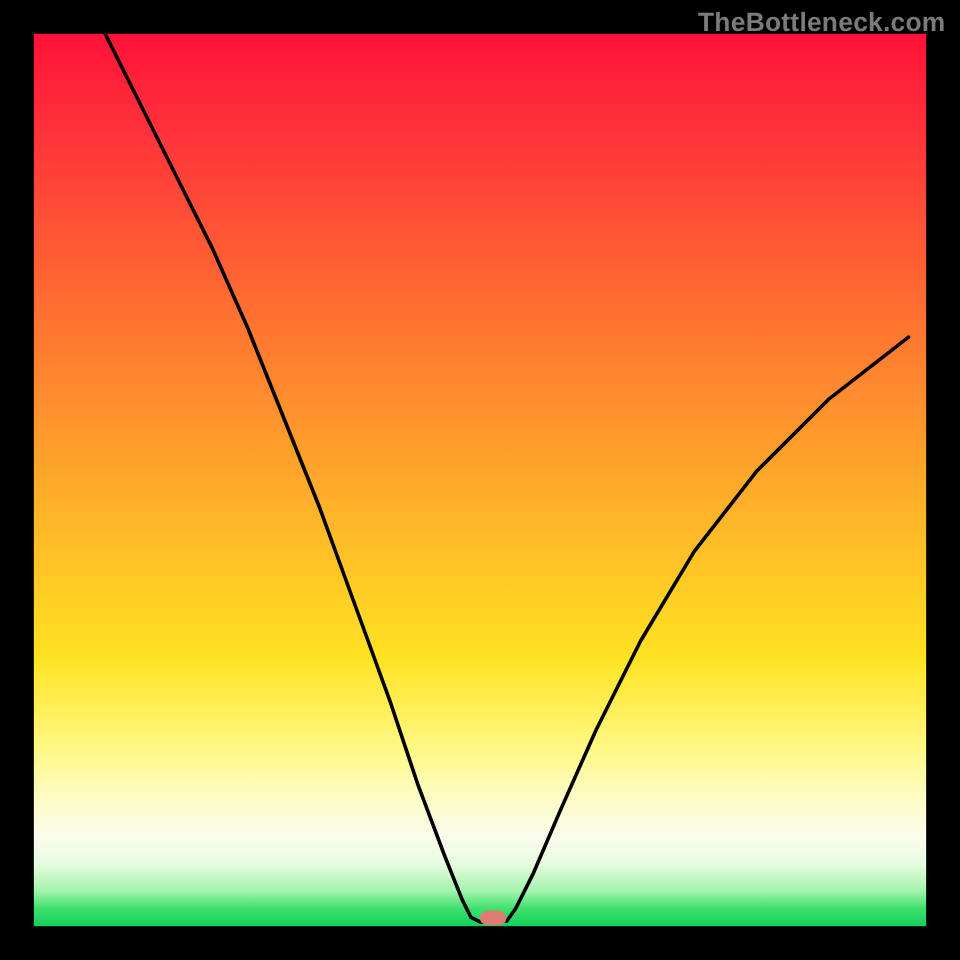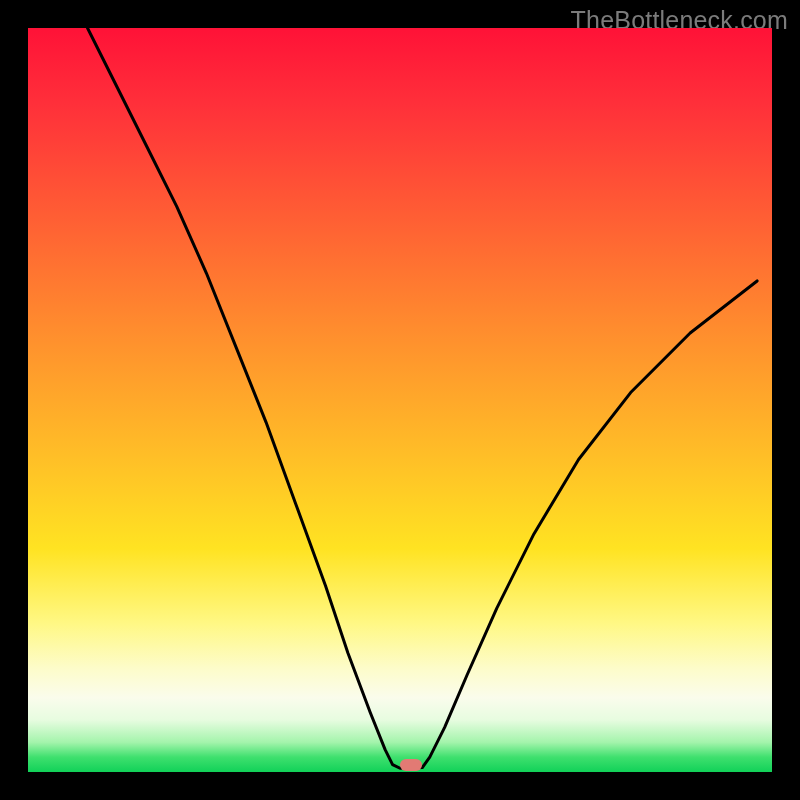--- a/index.html
+++ b/index.html
@@ -62,22 +62,22 @@
     height: 12px;
     border-radius: 6px;
     background: #e27a74;
     transform: translate(-50%, -50%);
   }
   .watermark {
     position: absolute;
     top: 6px;
     right: 12px;
     color: #7b7b7b;
-    font-size: 25px;
-    font-weight: 400;
+    font-size: 22px;
+    font-weight: 700;
     letter-spacing: 0.2px;
     user-select: none;
   }
 </style>
 </head>
 <body>
 
 <div class="frame">
   <div class="watermark">TheBottleneck.com</div>
   <div class="plot">

